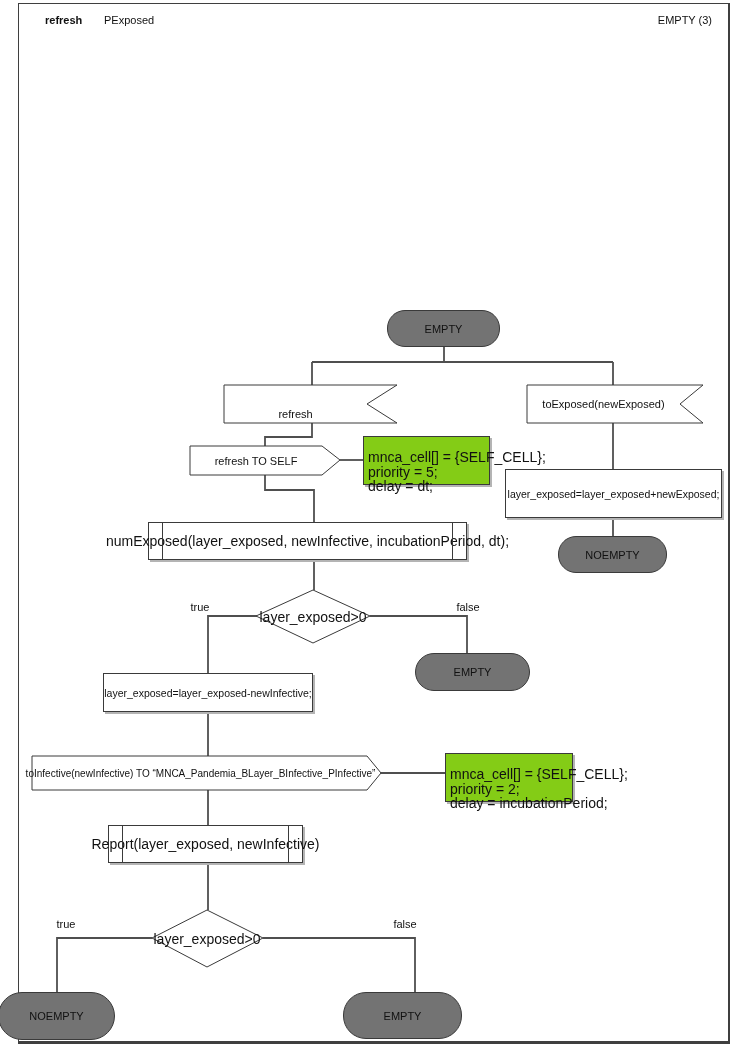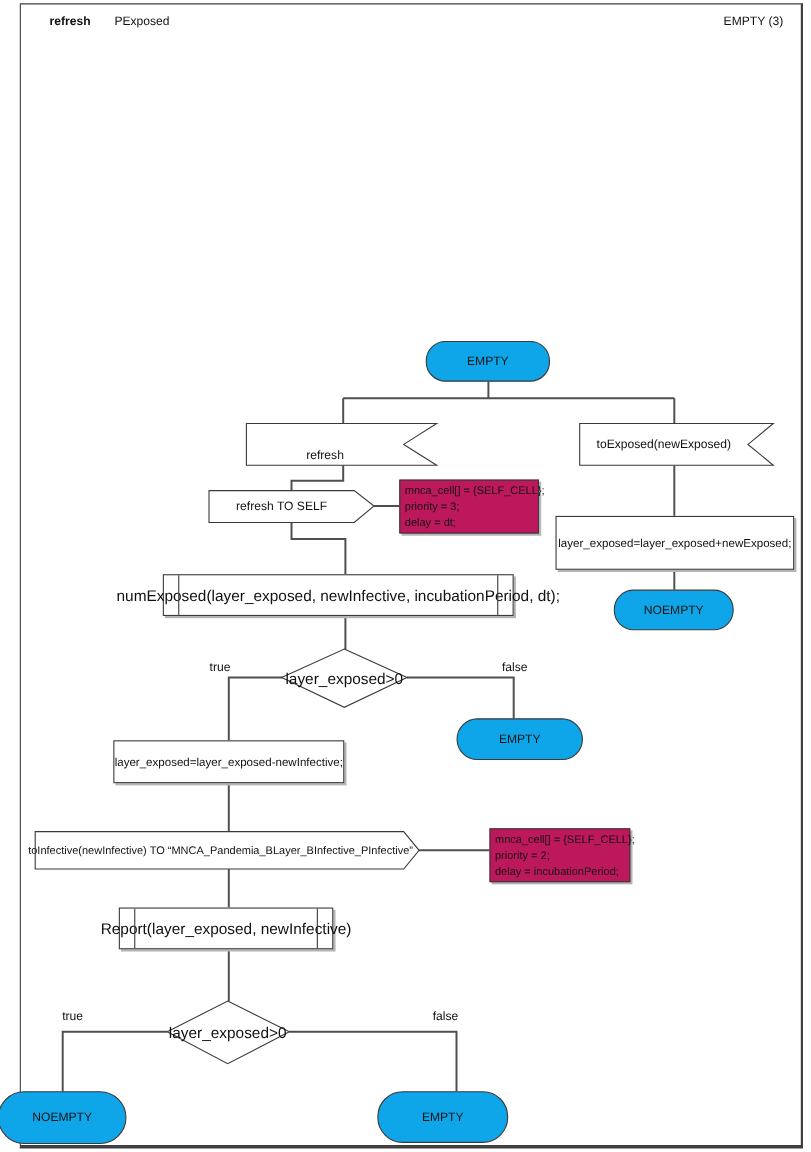--- a/index.html
+++ b/index.html
@@ -10,43 +10,43 @@
   }
   .frame{
     position:absolute;left:18px;top:3px;width:712px;height:1041px;
     border-style:solid;border-color:#3f3f3f;border-width:1px 2px 3px 1px;
     box-sizing:border-box;background:#ffffff;
   }
   svg.layer{position:absolute;left:0;top:0;}
   .hdr{position:absolute;font-size:11px;white-space:nowrap;}
   .hdr.bold{font-weight:bold;}
   .state{
-    position:absolute;background:#0ea5e9;border:1px solid #3a3a3a;box-sizing:border-box;
+    position:absolute;background:#737373;border:1px solid #3a3a3a;box-sizing:border-box;
     display:flex;align-items:center;justify-content:center;
     font-size:11px;white-space:nowrap;
   }
   .task{
     position:absolute;background:#fff;border:1px solid #3a3a3a;box-sizing:border-box;
     box-shadow:2px 2px 0 #b4b4b4;
     display:flex;align-items:center;justify-content:center;
     font-size:10.2px;white-space:nowrap;
   }
   .proc{
     position:absolute;background:#fff;border:1px solid #3a3a3a;box-sizing:border-box;
     box-shadow:2px 2px 0 #b4b4b4;
     display:flex;align-items:center;justify-content:center;
     font-size:14px;white-space:nowrap;
   }
   .proc .dl{position:absolute;top:0;bottom:0;width:0;border-left:1px solid #3a3a3a;}
   .proc .dl.l{left:13px;}
   .proc .dl.r{right:13px;}
   .comment{
-    position:absolute;background:#be185d;border:1px solid #3a3a3a;box-sizing:border-box;
+    position:absolute;background:#84cc16;border:1px solid #3a3a3a;box-sizing:border-box;
     box-shadow:2px 2px 0 #b4b4b4;
-    font-size:10px;line-height:14.5px;padding:3px 4px;white-space:nowrap;
+    font-size:14px;line-height:14.5px;padding:13px 4px;white-space:nowrap;
   }
   .shape-label{
     position:absolute;display:flex;align-items:center;justify-content:center;
     font-size:11px;white-space:nowrap;pointer-events:none;
   }
   .shape-label.small{font-size:10px;}
   .shape-label.mid{font-size:14px;}
   .guard{position:absolute;font-size:11px;text-align:center;white-space:nowrap;}
 </style>
 </head>
@@ -106,21 +106,21 @@
     <span>numExposed(layer_exposed, newInfective, incubationPeriod, dt);</span>
   </div>
   <div class="proc" style="left:108px;top:825px;width:195px;height:38px;text-align:right;">
     <div class="dl l"></div>
     <div class="dl r"></div>
     <span>Report(layer_exposed, newInfective)</span>
   </div>
 
   <div class="comment" style="left:363px;top:436px;width:127px;height:49px;">
     <div>mnca_cell[] = {SELF_CELL};</div>
-    <div>priority = 3;</div>
+    <div>priority = 5;</div>
     <div>delay = dt;</div>
   </div>
   <div class="comment" style="left:445px;top:753px;width:128px;height:49px;">
     <div>mnca_cell[] = {SELF_CELL};</div>
     <div>priority = 2;</div>
     <div>delay = incubationPeriod;</div>
   </div>
 
   <div class="shape-label" style="left:224px;top:395px;width:143px;height:38px;">refresh</div>
   <div class="shape-label" style="left:190px;top:446px;width:132px;height:29px;">refresh TO SELF</div>

